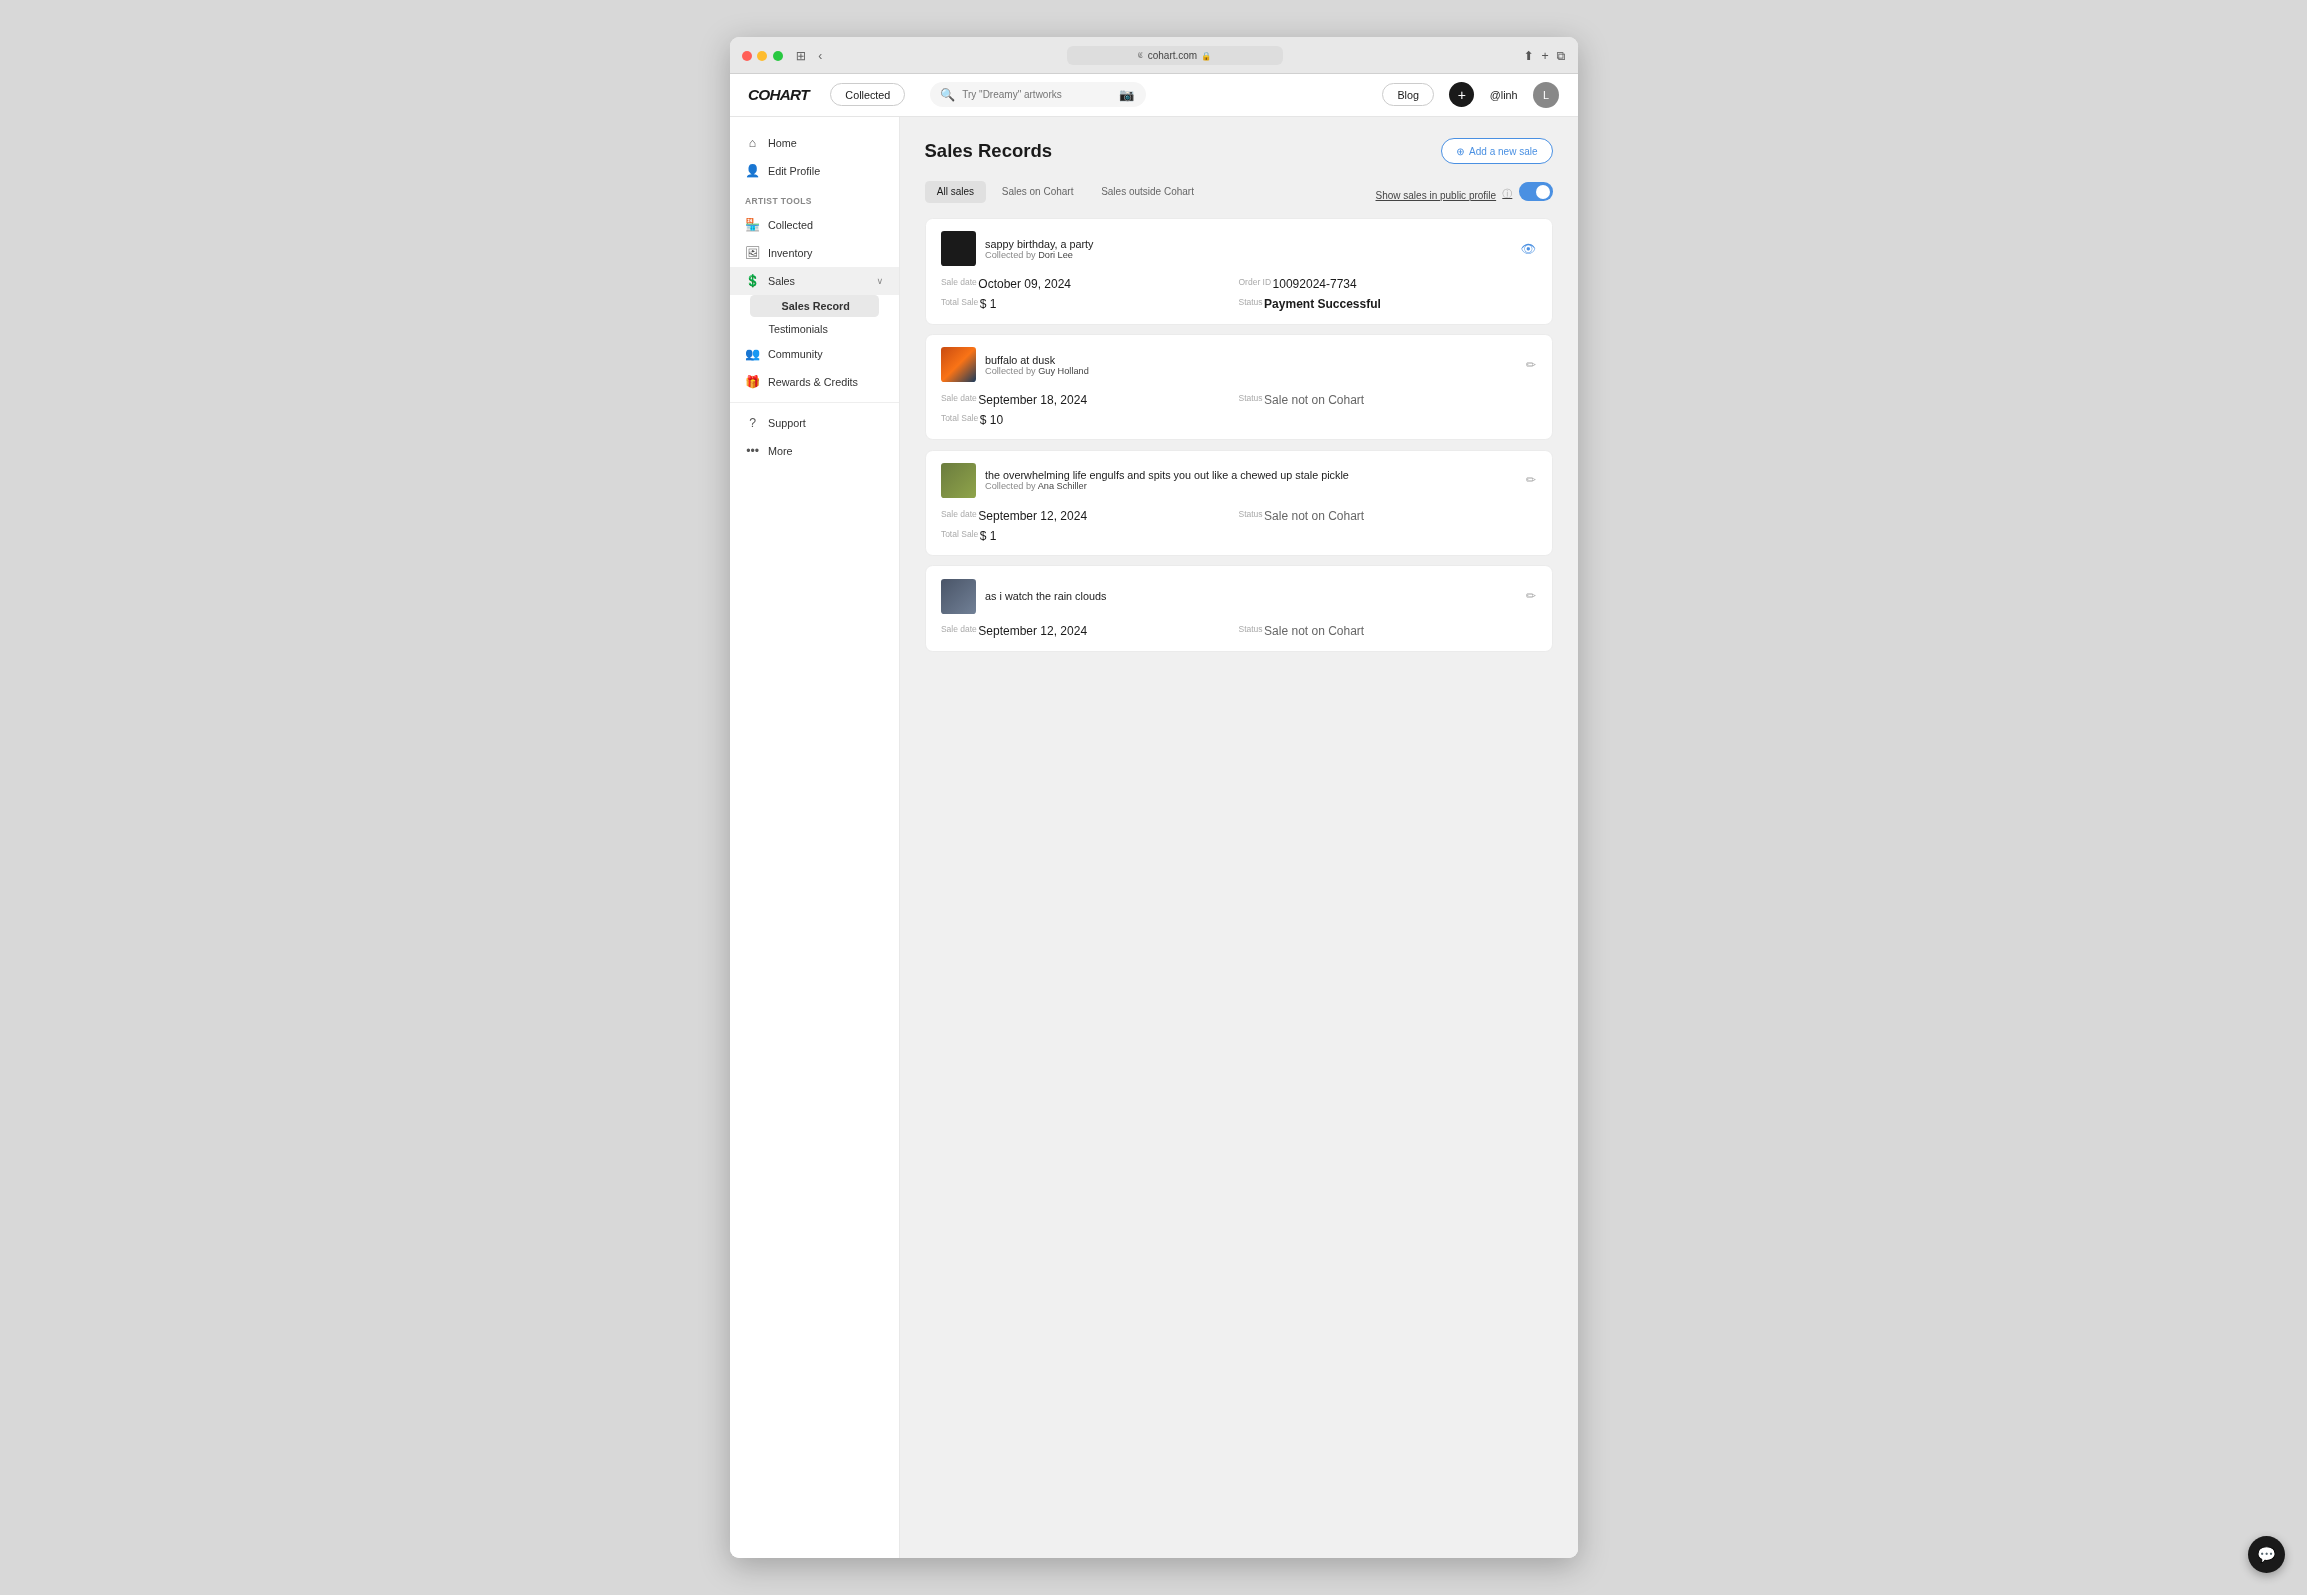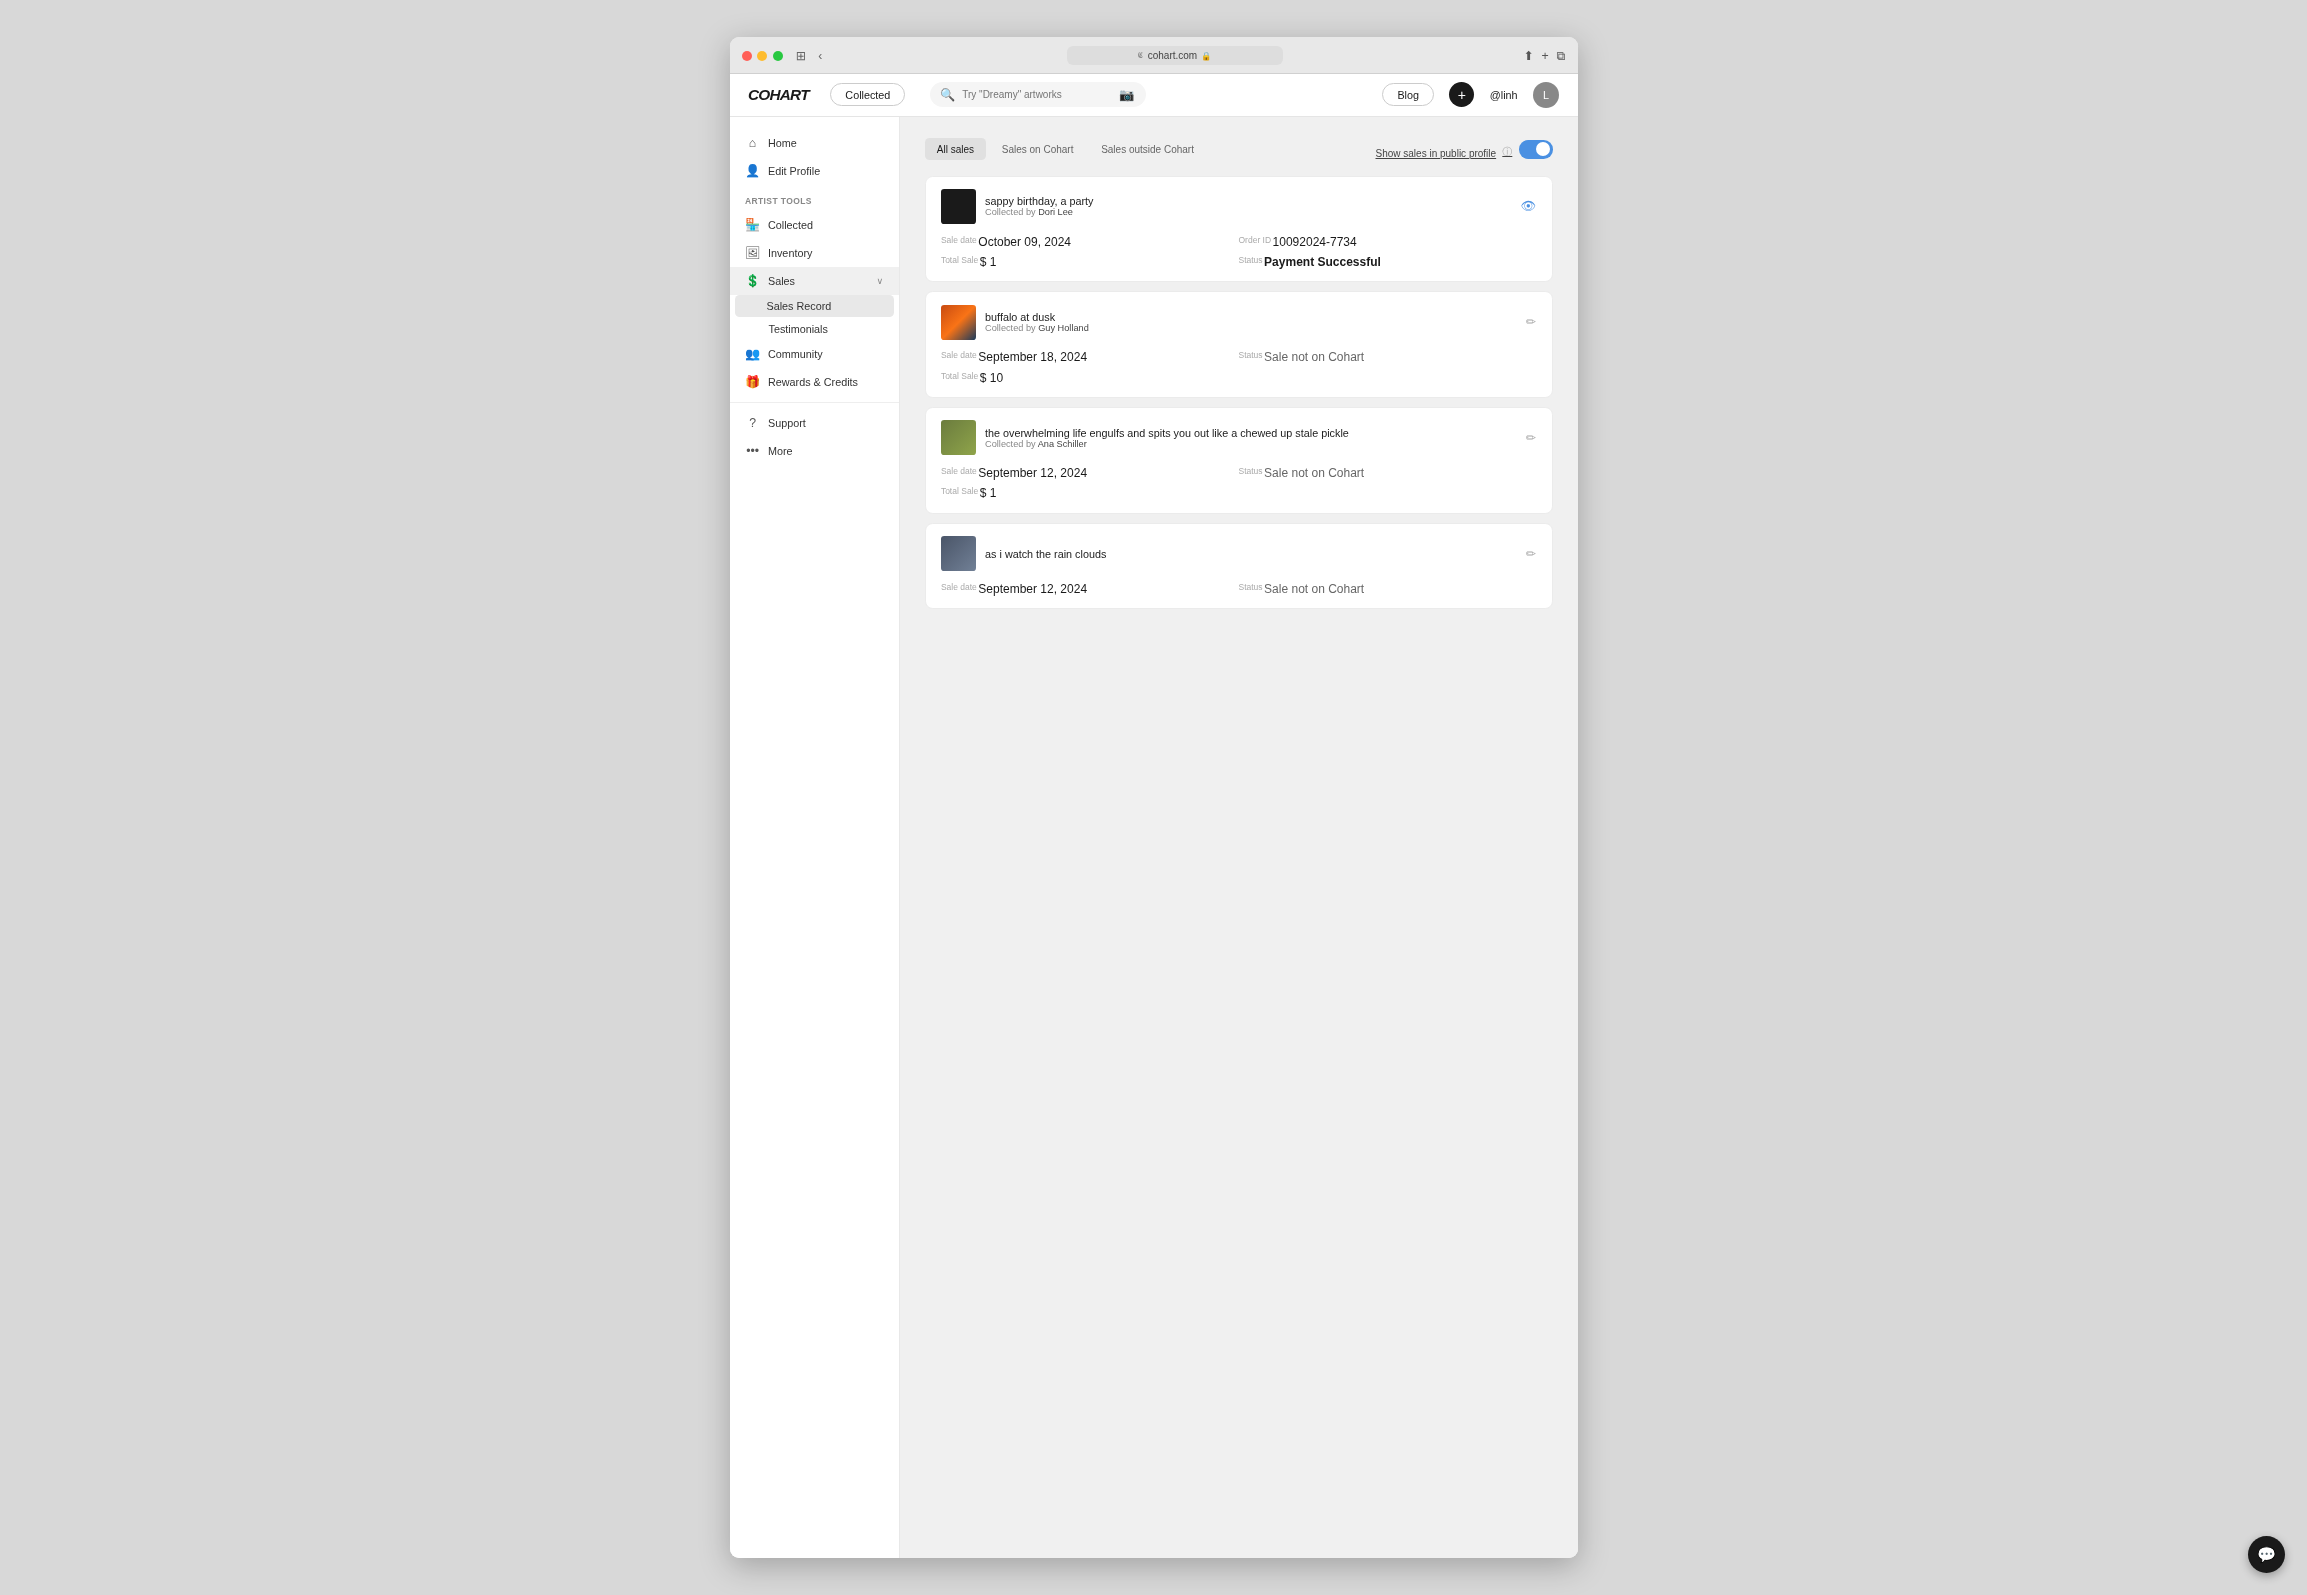--- a/index.html
+++ b/index.html
@@ -222,23 +222,23 @@
     }
     .sidebar-chevron { color: #888; font-size: 9.2px; }
     .sidebar-sub-item {
       padding: 5.4px 15.4px 5.4px 39px;
       font-size: 10.8px;
       color: #333;
       cursor: pointer;
     }
     .sidebar-sub-item.active {
       background: #e8e8e8;
-      font-weight: 400;
+      font-weight: 700;
       border-radius: 4.6px;
-      margin: 0 5px;
+      margin: 0 20px;
       padding: 5.4px 9.2px 5.4px 32px;
     }
     .sidebar-divider {
       height: 0.8px;
       background: #eee;
       margin: 6.2px 0;
     }
     
     .content-area {
       flex: 1;
@@ -523,20 +523,27 @@
           <span>Support</span>
         </div>
         <div class="sidebar-item">
           <span class="sidebar-icon">•••</span>
           <span>More</span>
         </div>
       </div>
 
       <div class="content-area">
 
+        <div class="page-header">
+          <h1 class="page-title">Sales Records</h1>
+          <button class="add-btn">
+            <span>⊕</span>
+            <span>Add a new sale</span>
+          </button>
+        </div>
 
         <div class="tabs-row">
           <div class="tabs">
             <button class="tab-btn active">All sales</button>
             <button class="tab-btn">Sales on Cohart</button>
             <button class="tab-btn">Sales outside Cohart</button>
           </div>
           <div class="toggle-row">
             <span>Show sales in public profile</span>
             <span class="info-icon">ⓘ</span>

